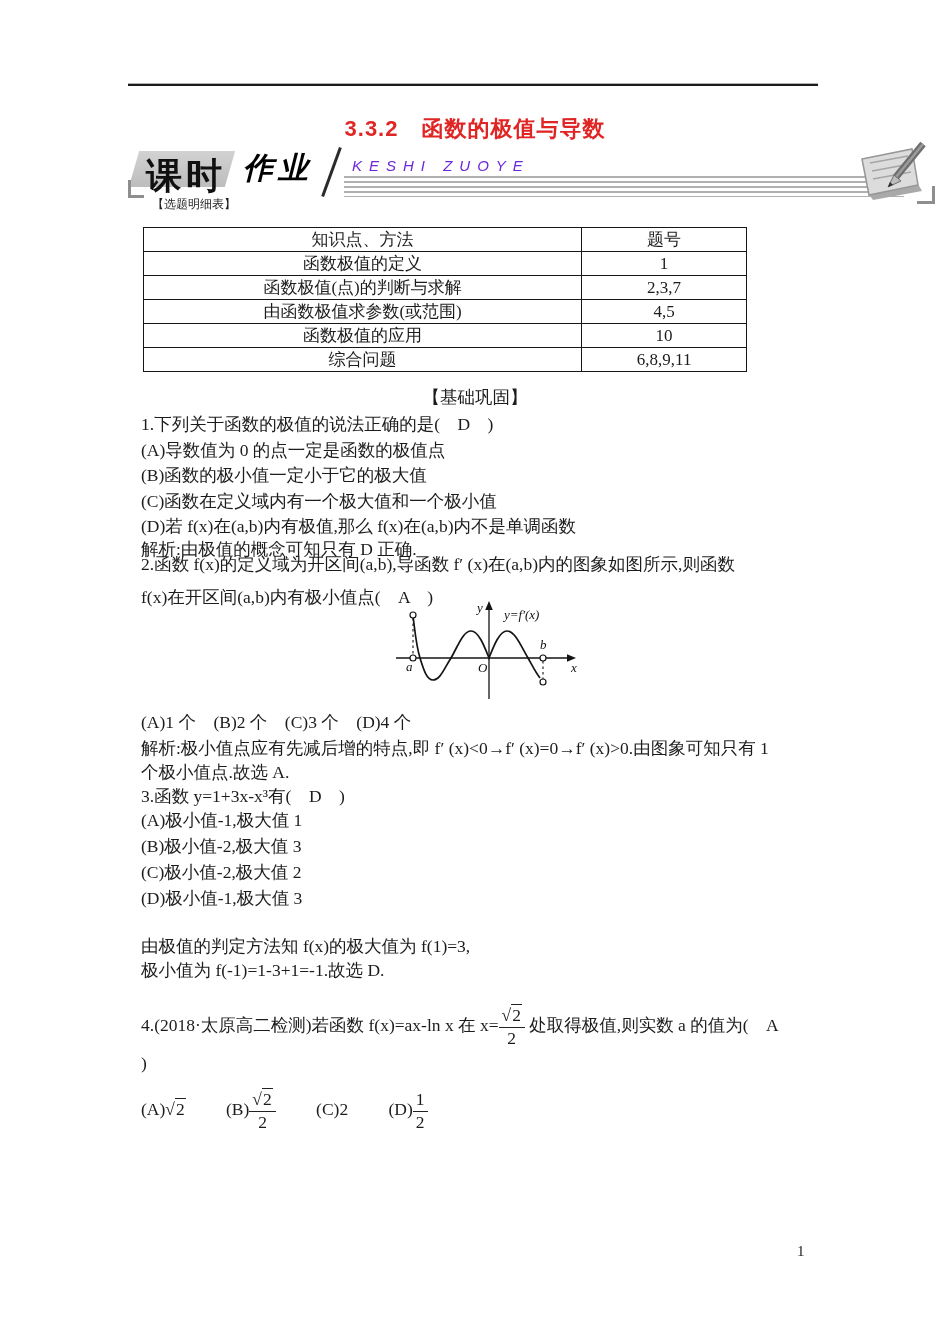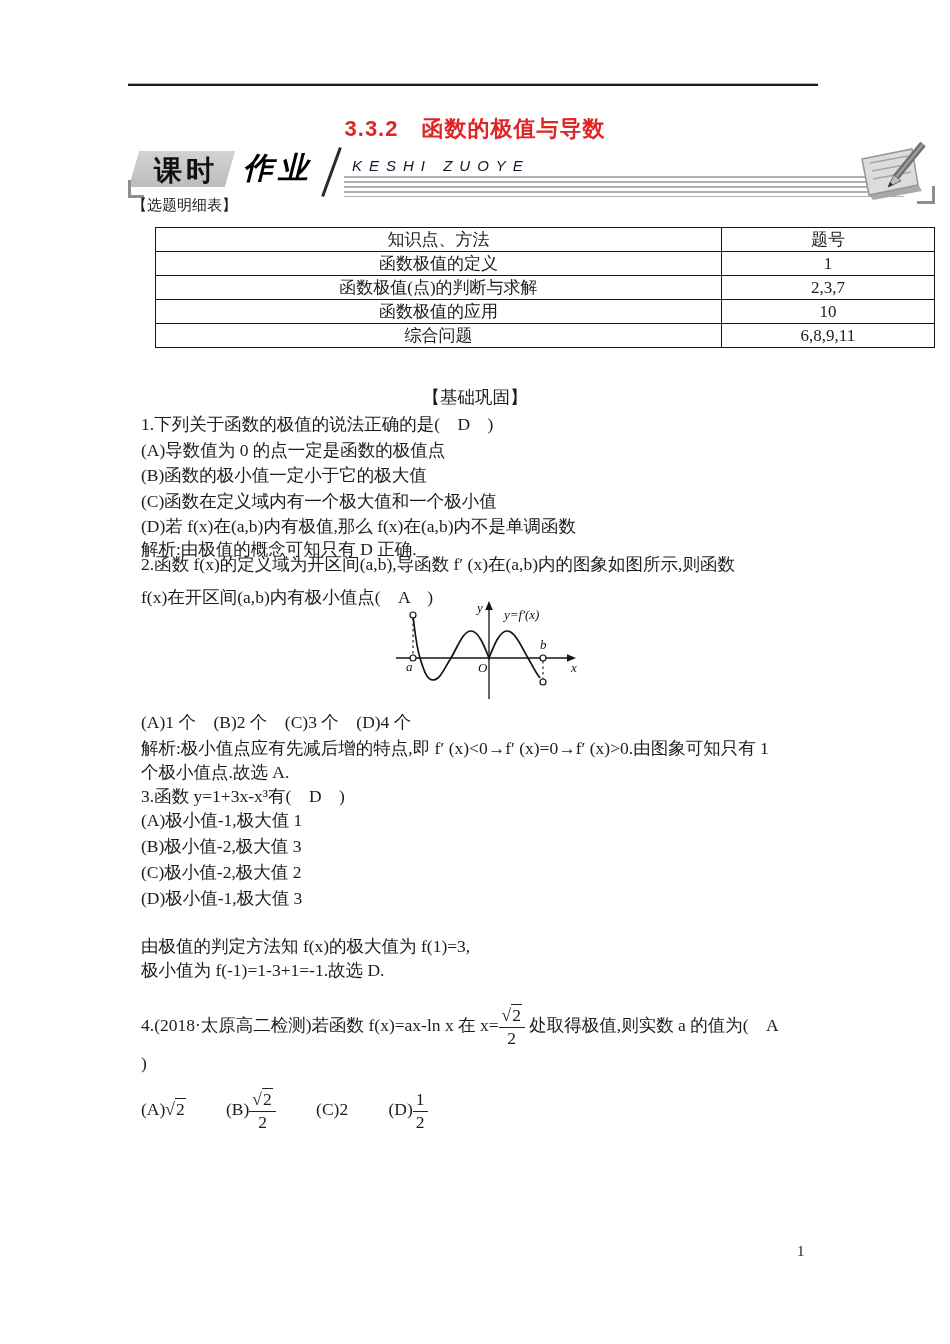--- a/index.html
+++ b/index.html
@@ -16,41 +16,41 @@
 
   
   .doc-title { left:143px; top:114px; width:664px; text-align:center;
     font-size:22px; font-weight:bold; color:#e02525;
     font-family:"Liberation Sans","DejaVu Sans",sans-serif; letter-spacing:1px; }
 
   
   .banner-par { left:134px; top:151px; width:96px; height:36px;
     background:linear-gradient(#d2d2d2,#bdbdbd); transform:skewX(-16deg); }
   .banner-word1 { left:141px; top:152px; width:90px; text-align:center;
-    font-size:28px; font-weight:bold; color:#101010; letter-spacing:4px;
+    font-size:36px; font-weight:bold; color:#101010; letter-spacing:4px;
     font-family:"Liberation Sans","DejaVu Sans",sans-serif; }
   .banner-word2 { left:243px; top:148px; font-size:30px; font-weight:bold;
     font-style:italic; letter-spacing:5px; color:#000000; }
   .banner-slash { left:330px; top:146px; width:3px; height:52px;
     background:#2b2b2b; transform:rotate(20deg); }
   .banner-pinyin { left:352px; top:157px; font-size:15px; font-style:italic;
-    color:#0f172a; letter-spacing:7px;
+    color:#6d28d9; letter-spacing:7px;
     font-family:"Liberation Sans","DejaVu Sans",sans-serif; }
   .banner-lines { left:344px; top:176px; width:560px; height:21px;
     background:repeating-linear-gradient(#b0b0b0 0 1.5px, transparent 1.5px 5px); }
   .corner-left { left:128px; top:180px; width:13px; height:15px;
     border-left:3px solid #8e8e8e; border-bottom:3px solid #8e8e8e; }
   .corner-right { left:917px; top:186px; width:15px; height:15px;
     border-right:3px solid #8e8e8e; border-bottom:3px solid #8e8e8e; }
   .notepad { left:846px; top:139px; }
 
   
-  .sel-label { left:132px; top:196px; font-size:15px; }
-  .idx-table { left:143px; top:227px; width:780px; border-collapse:collapse;
-    font-size:17px; table-layout:fixed;margin-left:12px; }
+  .sel-label { left:152px; top:196px; font-size:12px; }
+  .idx-table { left:143px; top:227px; width:604px; border-collapse:collapse;
+    font-size:17px; table-layout:fixed; }
   .idx-table th, .idx-table td { border:1.5px solid #161616; text-align:center;
     font-weight:normal; height:21px; padding:0; }
   .col-topic { width:72.5%; }
 
   
   .line { position:absolute; left:141px; font-size:17.5px; line-height:25px;
     white-space:pre; }
   .center { left:143px; width:664px; text-align:center; white-space:normal; }
 
   
@@ -110,20 +110,24 @@
     </tr>
     <tr>
       <td>函数极值的定义</td>
       <td>1</td>
     </tr>
     <tr>
       <td>函数极值(点)的判断与求解</td>
       <td>2,3,7</td>
     </tr>
     <tr>
+      <td>由函数极值求参数(或范围)</td>
+      <td>4,5</td>
+    </tr>
+    <tr>
       <td>函数极值的应用</td>
       <td>10</td>
     </tr>
     <tr>
       <td>综合问题</td>
       <td>6,8,9,11</td>
     </tr>
   </tbody>
     </table>
 

